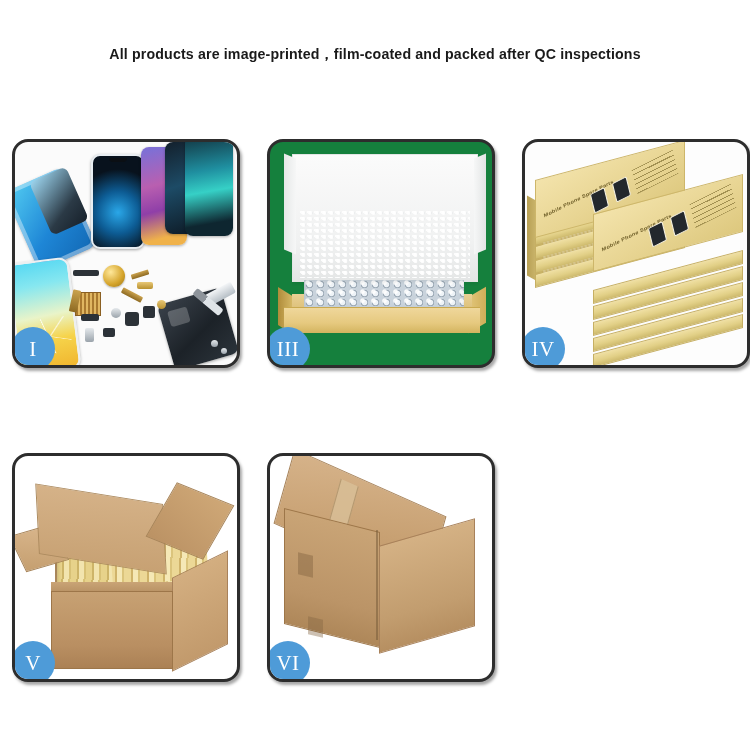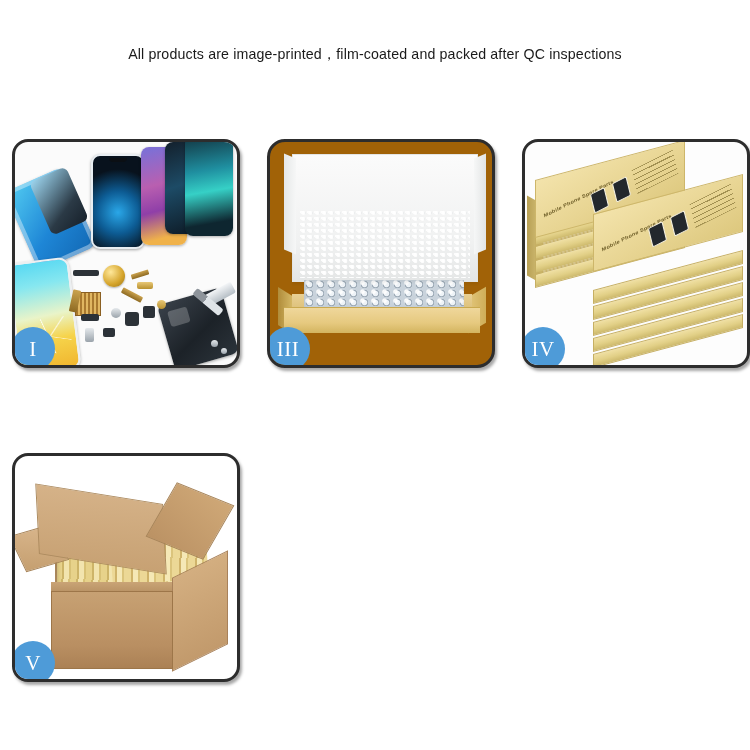--- a/index.html
+++ b/index.html
@@ -21,21 +21,21 @@
     font-weight: 500;
     letter-spacing: 2.4px;
     color: #111111;
     line-height: 1.15;
     white-space: nowrap;
   }
 
   .subtitle {
     margin-top: 11px;
     font-size: 14.2px;
-    font-weight: 400;
+    font-weight: 700;
     letter-spacing: 0.15px;
     color: #1a1a1a;
     white-space: nowrap;
   }
 
   
   .grid {
     position: absolute;
     left: 12px;
     top: 139px;
@@ -183,21 +183,21 @@
       radial-gradient(circle at 50% 50%, #f2f6f9 0 34%, #c6d0d9 44%, #aeb9c3 50%, rgba(0,0,0,0) 52%);
     background-size: 21px 16px, 21px 16px;
     box-shadow: 0 1px 4px rgba(0,0,0,.18), inset 0 0 12px rgba(255,255,255,.5);
   }
   .p2 .wrap::after{
     content:""; position:absolute; inset:0; border-radius:6px;
     background: linear-gradient(115deg, rgba(255,255,255,.55) 0 18%, rgba(255,255,255,0) 38%, rgba(255,255,255,.4) 70%, rgba(255,255,255,0) 88%);
   }
 
   
-  .p3 { background:#a16207;border-radius:18px; }
+  .p3 { background:#15803d; }
   .p3 .lid {
     position:absolute; left:22px; top:12px; width:186px; height:128px;
     background: linear-gradient(180deg,#fbfbfb,#f0f1f1 70%,#e4e6e6);
     border:1px solid #e3e5e5; box-shadow:0 2px 3px rgba(0,0,0,.06);
   }
   .p3 .lid-l { position:absolute; left:14px; top:14px; width:12px; height:96px;
     background:linear-gradient(90deg,#e6e8e8,#f6f7f7); transform:skewY(22deg); }
   .p3 .lid-r { position:absolute; left:204px; top:14px; width:12px; height:96px;
     background:linear-gradient(90deg,#f6f7f7,#e2e4e4); transform:skewY(-22deg); }
   .p3 .foam {
@@ -453,14 +453,26 @@
       <div class="flap-left"></div>
       <div class="flap-back"></div>
       <div class="flap-right"></div>
       <div class="rim"></div>
       <div class="sidewall"></div>
       <div class="front"></div>
     </div>
     <div class="badge">V</div>
   </div>
 
+  <div class="panel p6">
+    <div class="panel-art">
+      <div class="top"></div>
+      <div class="tape-top"></div>
+      <div class="face-left"></div>
+      <div class="face-right"></div>
+      <div class="seam"></div>
+      <div class="tab1"></div>
+      <div class="tab2"></div>
+    </div>
+    <div class="badge">VI</div>
+  </div>
 
 </div>
 
 </body></html>

